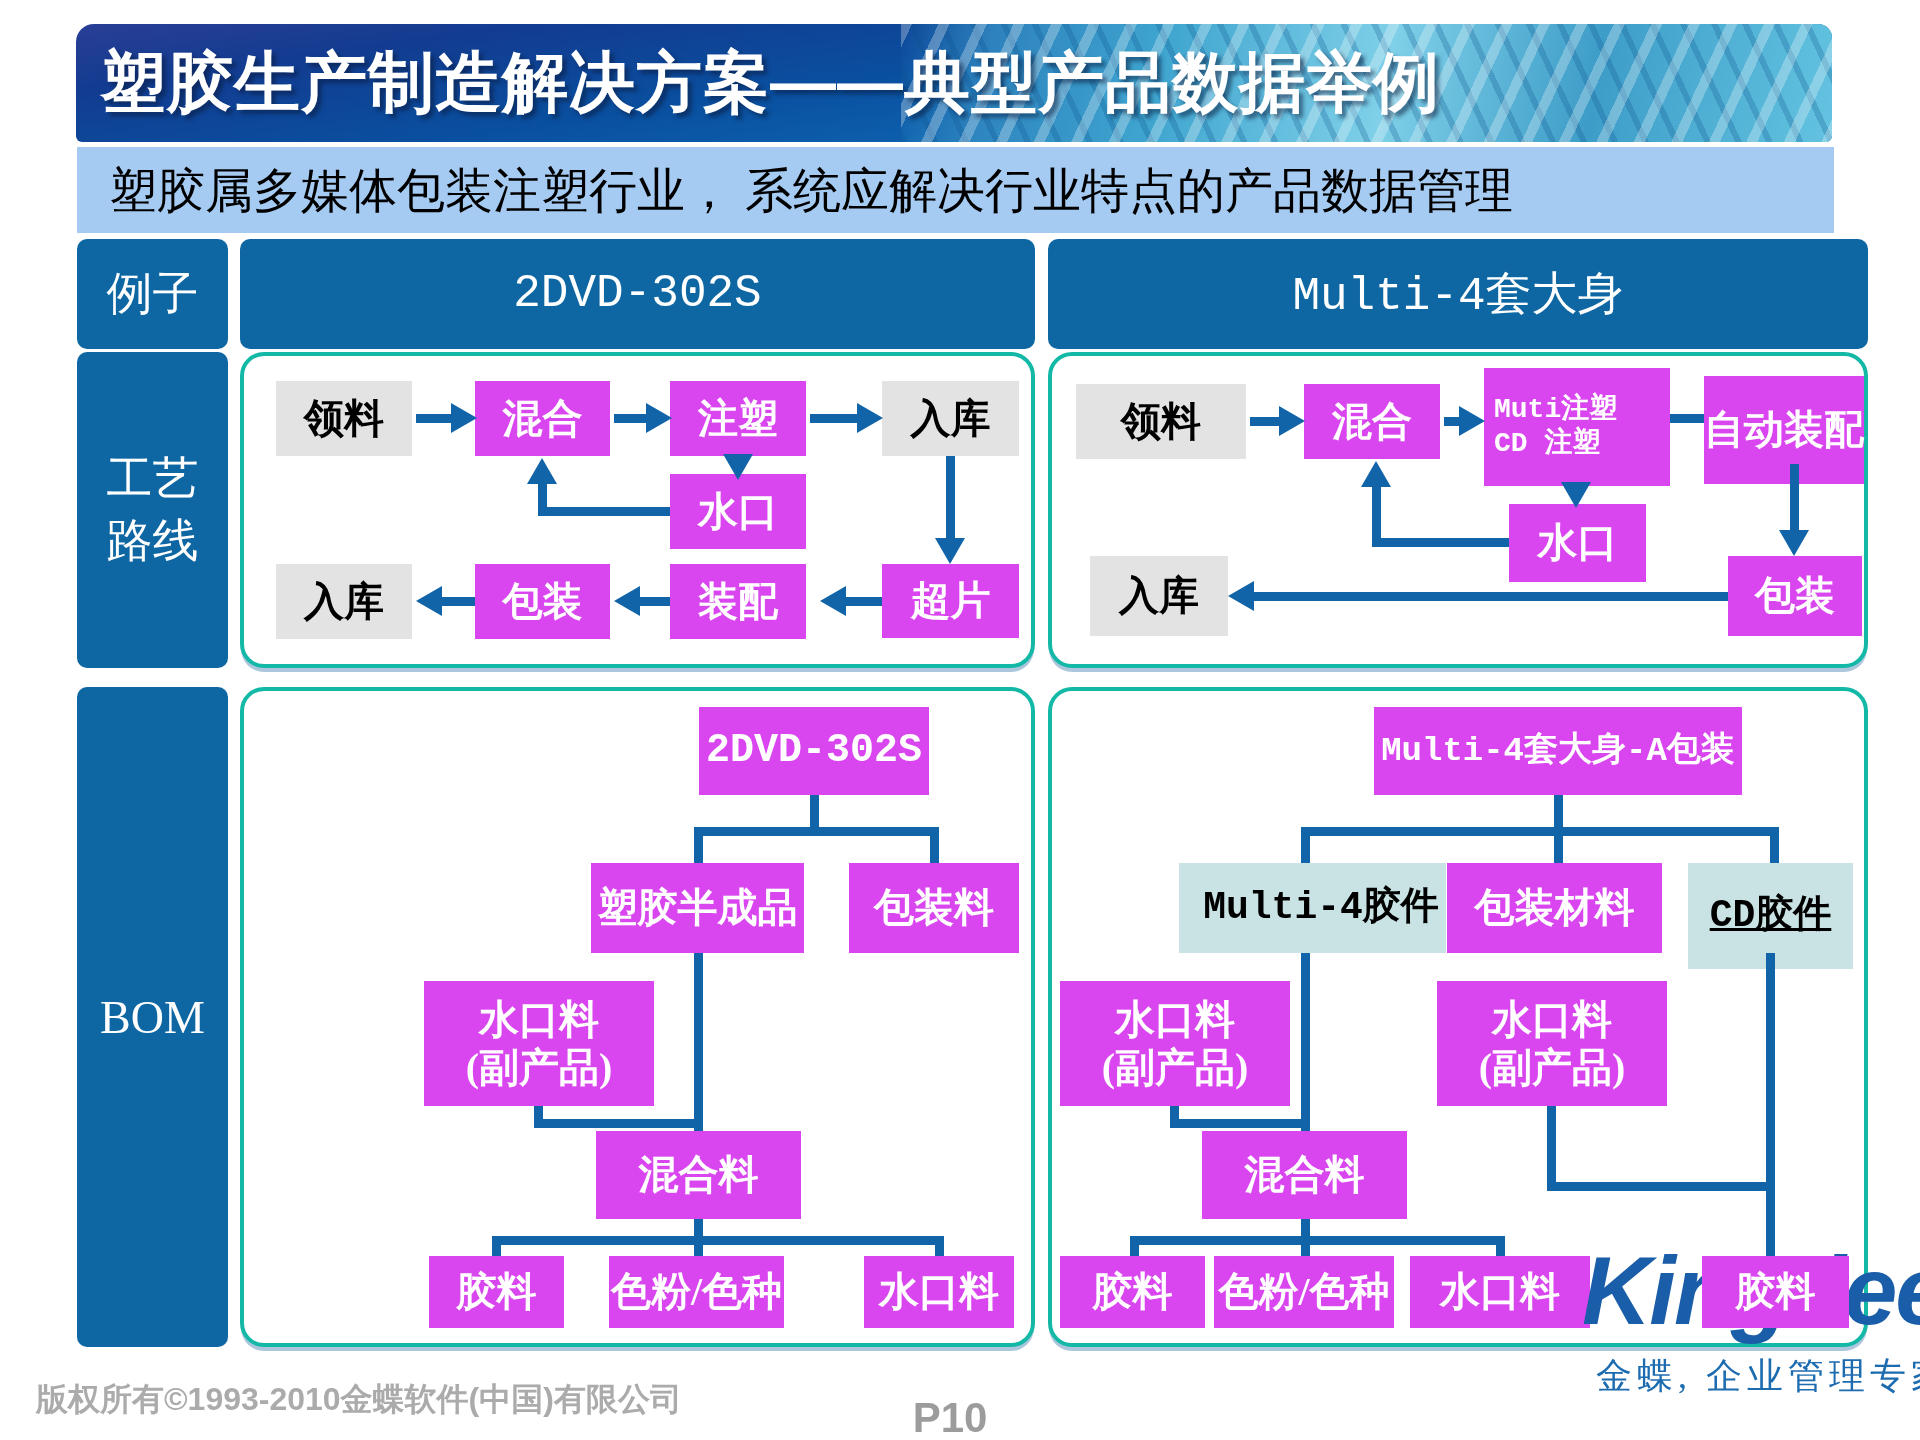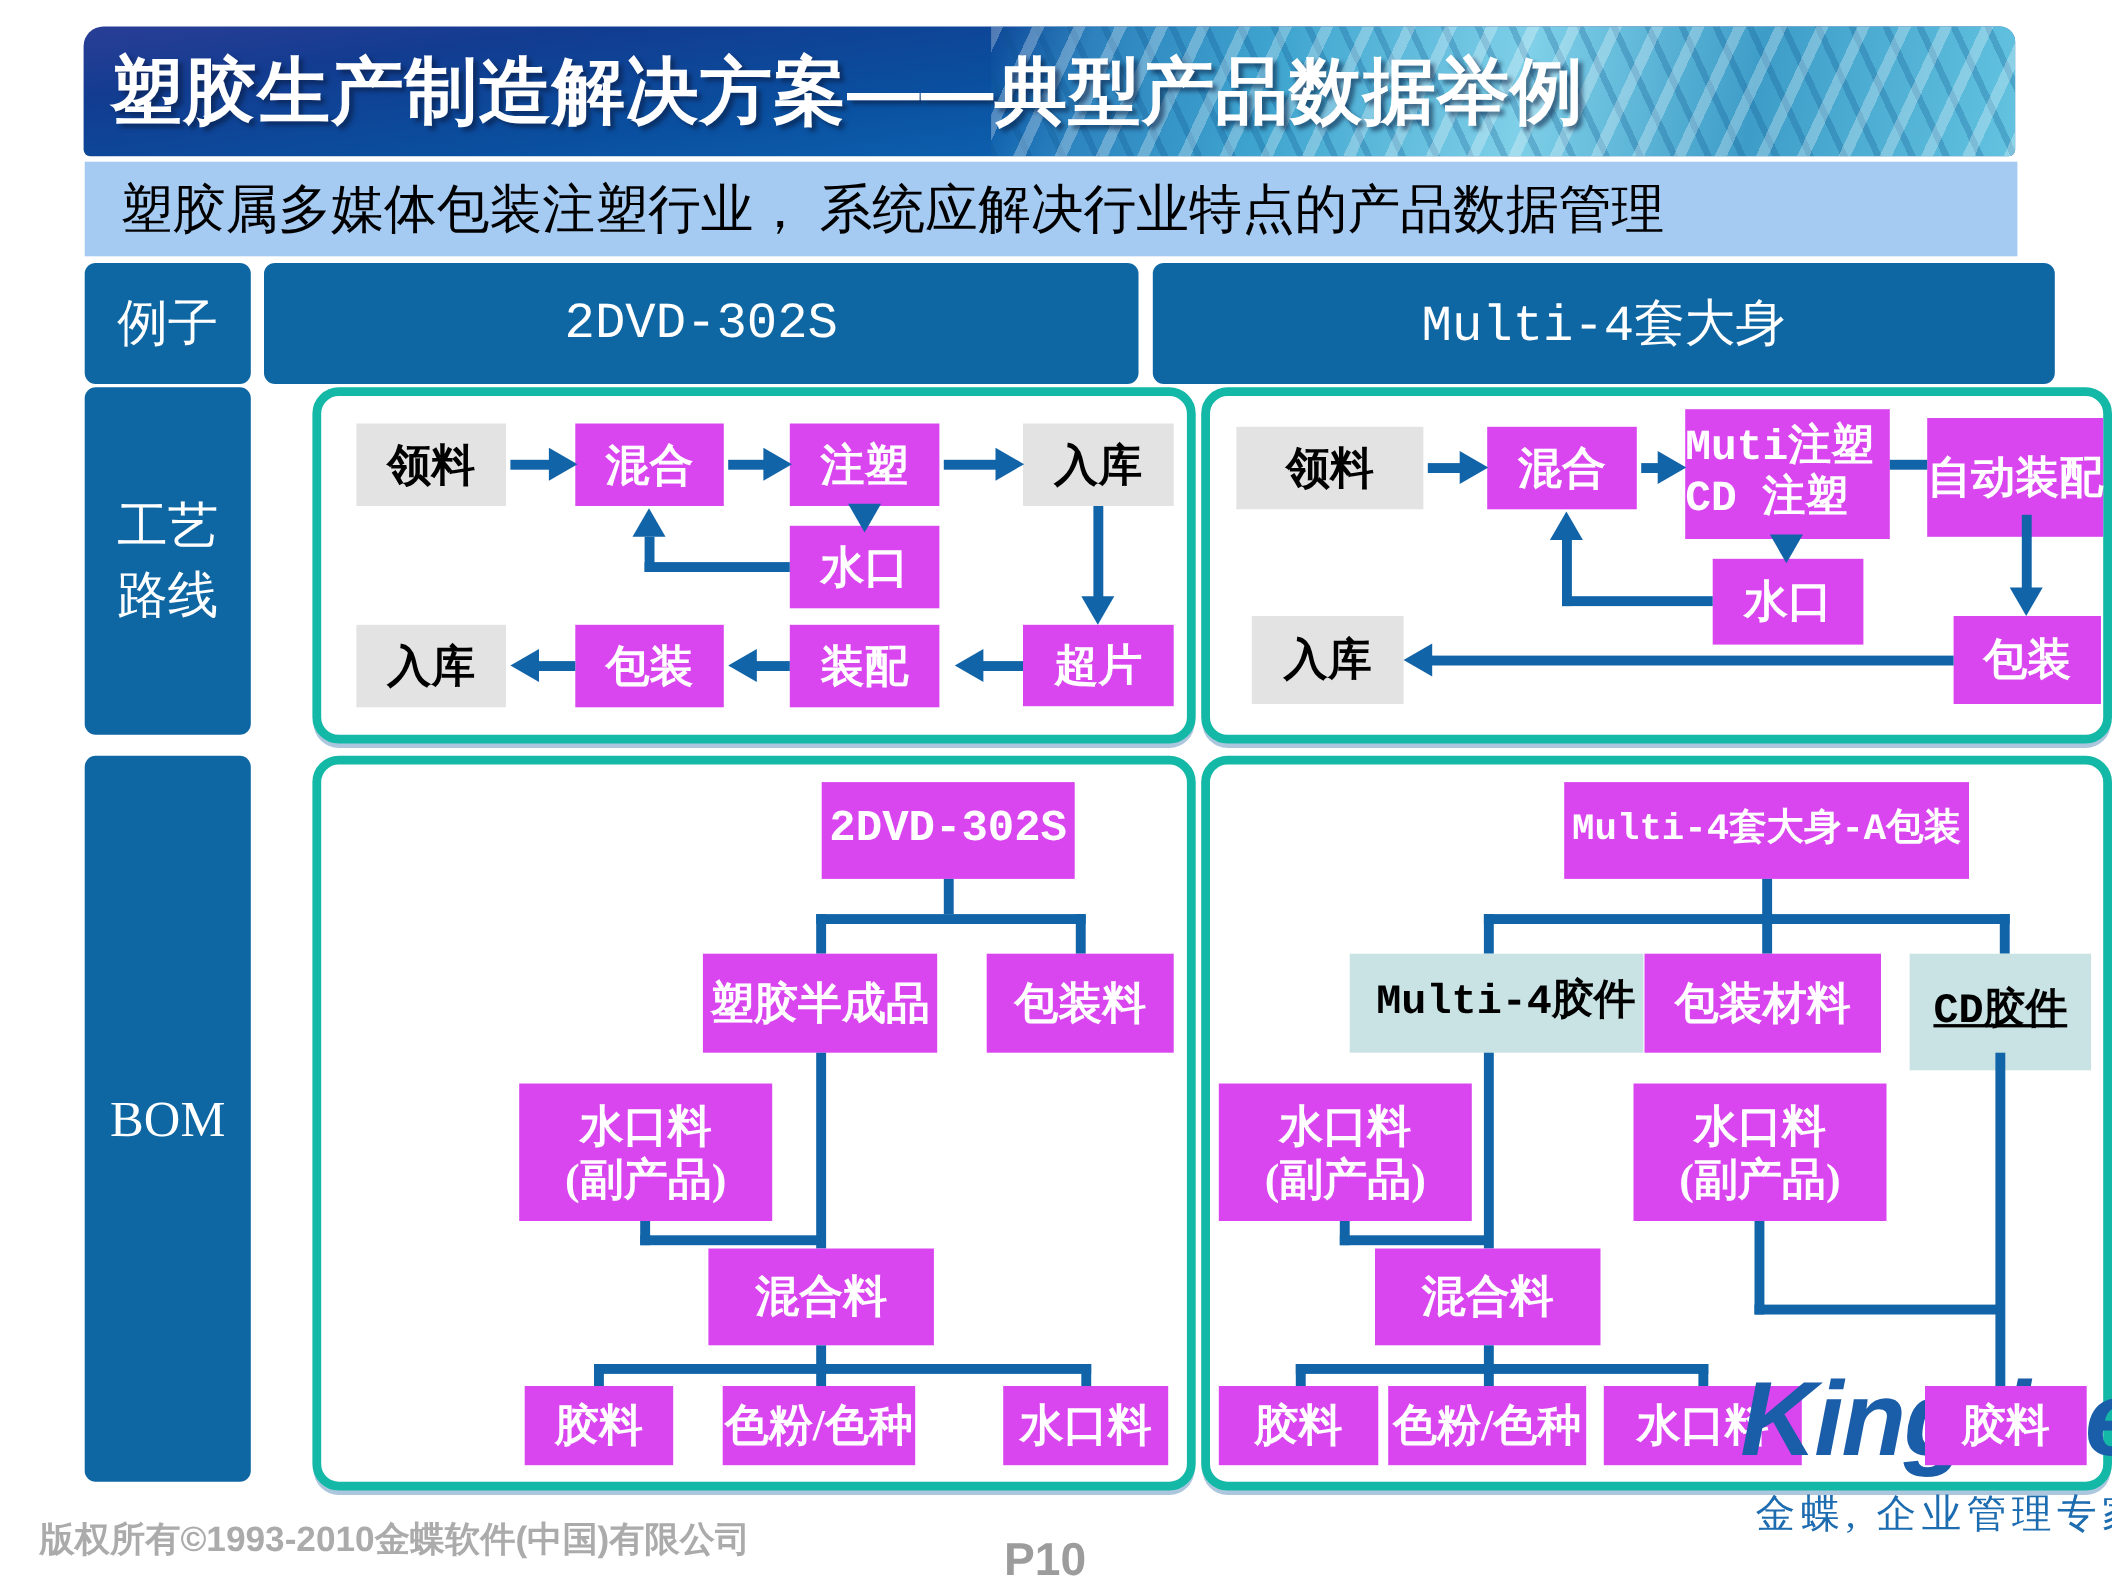--- a/index.html
+++ b/index.html
@@ -23,22 +23,22 @@
   #subtitle{position:absolute;left:77px;top:147px;width:1757px;height:86px;background:#a6cbf2;
     font-size:48px;color:#000;line-height:88px;padding-left:32px;box-sizing:border-box;white-space:nowrap;}
 
   
   .hdr{position:absolute;background:#0e67a3;color:#fff;border-radius:10px;
     display:flex;align-items:center;justify-content:center;text-align:center;
     font-size:46px;}
   .hdr .stack{line-height:1.35;}
 
   
-  .panel{position:absolute;background:#fff;border:8px solid #14b8a6;border-radius:24px;
-    box-shadow:0 5px 0 -1px rgba(70,130,180,.45);margin-left:44px;}
+  .panel{position:absolute;background:#fff;border:4px solid #14b8a6;border-radius:24px;
+    box-shadow:0 5px 0 -1px rgba(70,130,180,.45);}
 
   
   .box{position:absolute;display:flex;flex-direction:column;align-items:center;justify-content:center;
     text-align:center;font-weight:bold;font-size:40px;line-height:1.2;white-space:nowrap;}
   .box.blue{background:#d946ef;color:#fff;}
   .box.gray{background:#e3e3e3;color:#000;}
   .box.light{background:#c9e3e4;color:#000;}
   .mono{font-family:"Liberation Mono","DejaVu Sans Mono",monospace;}
 
   
@@ -147,21 +147,21 @@
       <div class="ah l" style="left:172px;top:230px;"></div>
   </div>
 
   <div class="panel" style="left:1048px;top:352px;width:812px;height:308px;">
     <div class="box gray" style="left:24px;top:28px;width:170px;height:75px;">
         <span>领料</span>
       </div>
     <div class="box blue" style="left:252px;top:28px;width:136px;height:75px;">
         <span>混合</span>
       </div>
-    <div class="box blue mono" style="left:432px;top:12px;width:186px;height:118px;font-size:39px;align-items:flex-start;box-sizing:border-box;">
+    <div class="box blue mono" style="left:432px;top:12px;width:186px;height:118px;font-size:28px;align-items:flex-start;padding-left:10px;box-sizing:border-box;">
       <span>Muti注塑</span>
         <span>CD  注塑</span>
     </div>
     <div class="box blue" style="left:652px;top:20px;width:160px;height:108px;">
         <span>自动装配</span>
       </div>
     <div class="box blue" style="left:457px;top:148px;width:137px;height:78px;">
         <span>水口</span>
       </div>
     <div class="box blue" style="left:676px;top:200px;width:134px;height:80px;">

